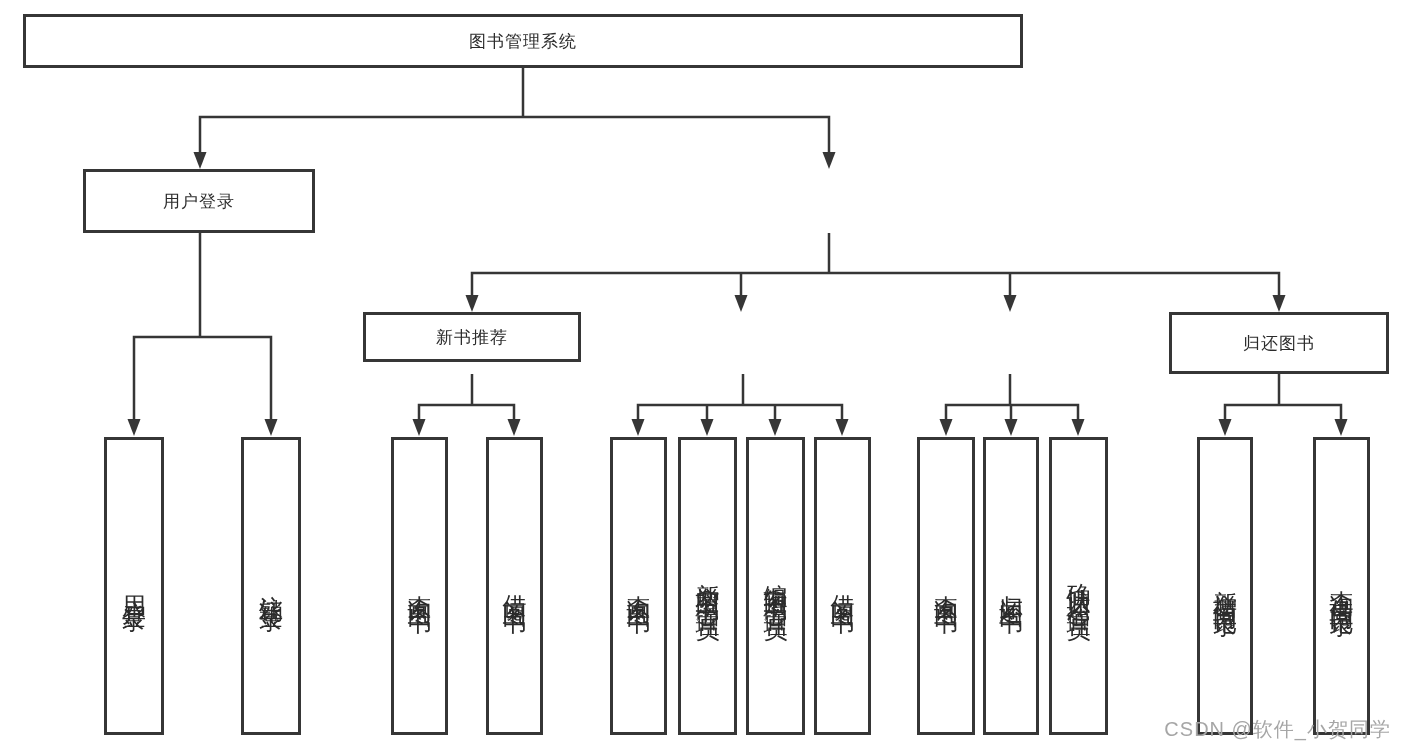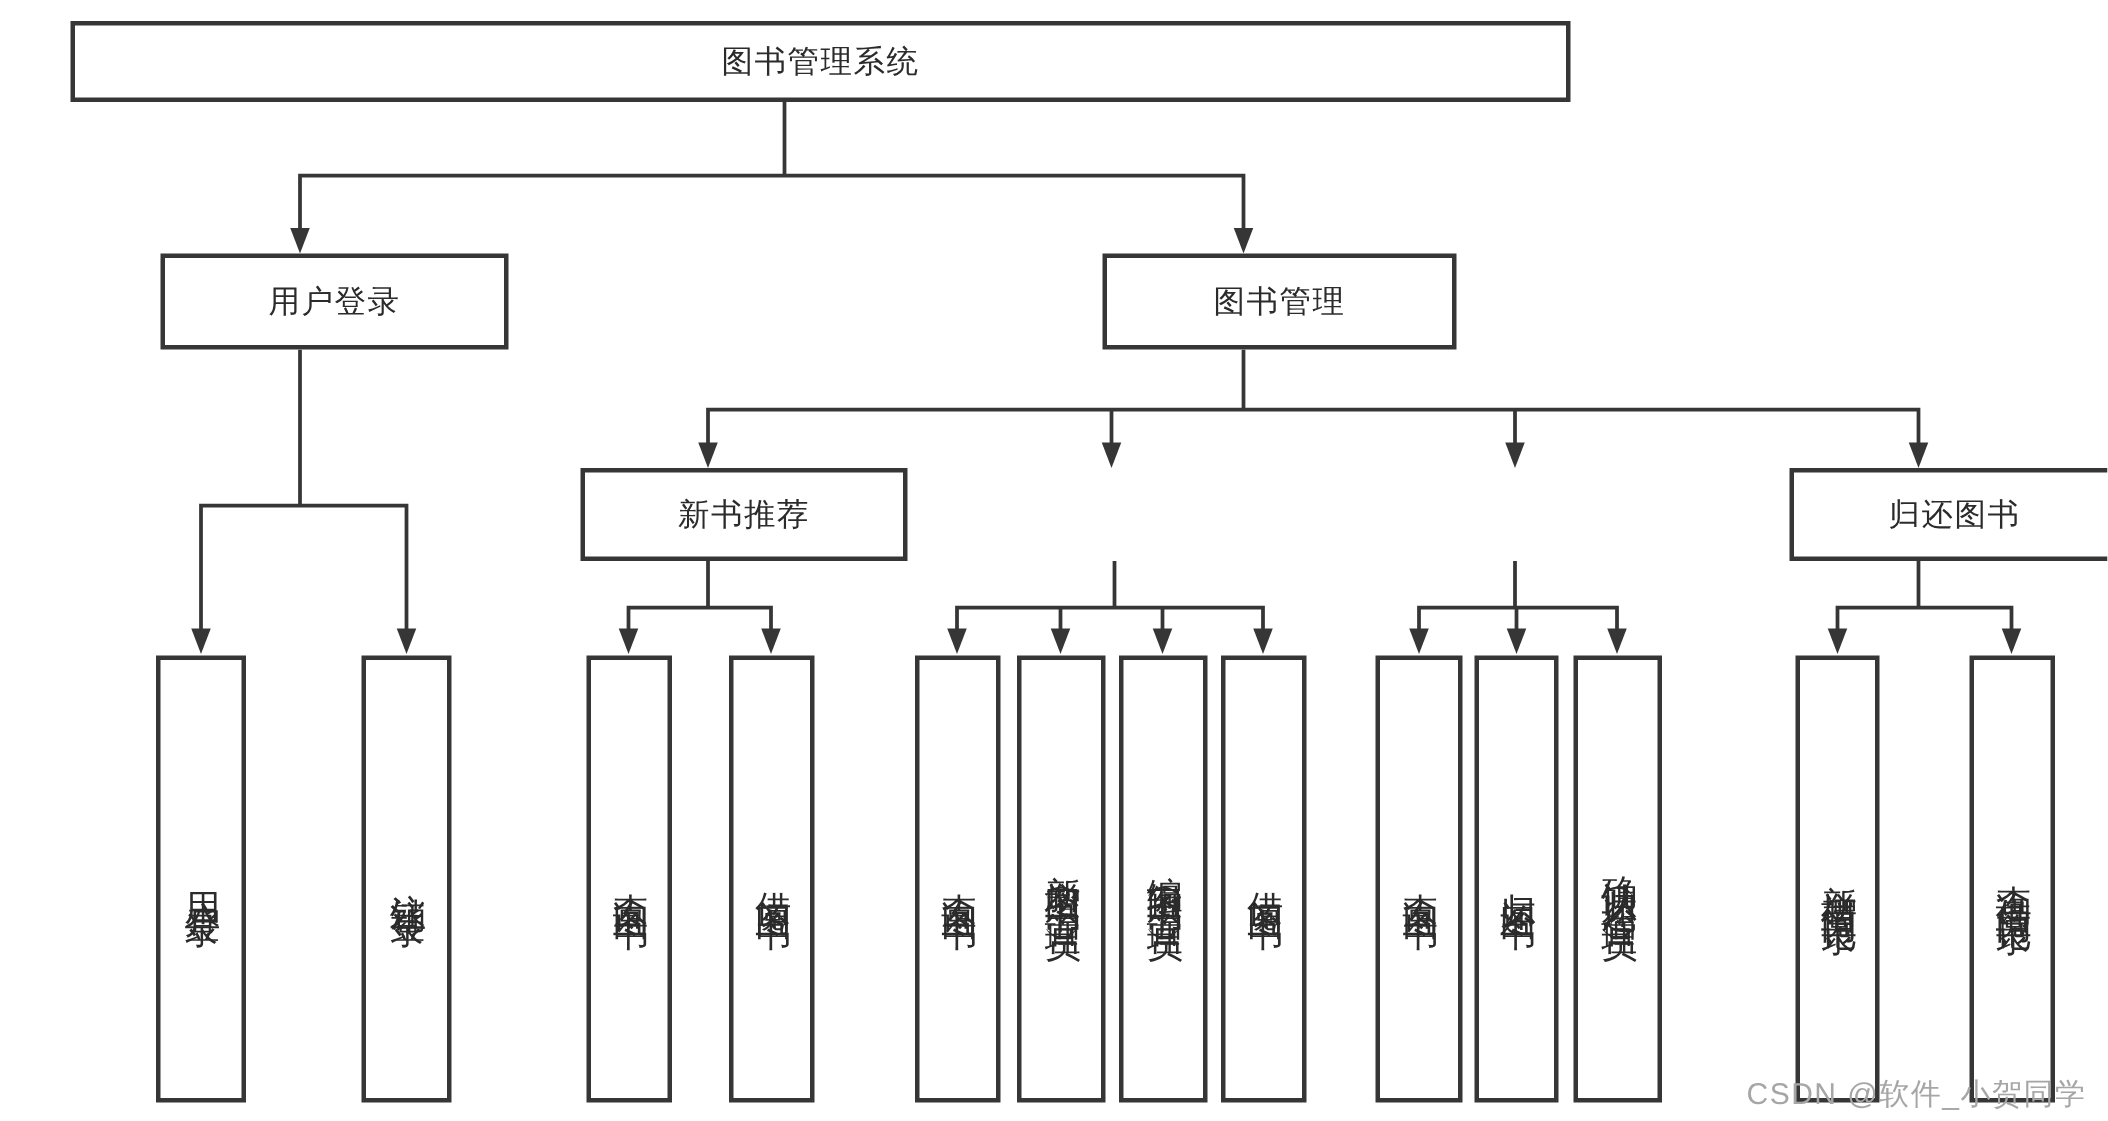--- a/index.html
+++ b/index.html
@@ -13,21 +13,21 @@
   #connector-layer { position:absolute; left:0; top:0; pointer-events:none; }
   .connector { stroke:var(--line,#363636); stroke-width:2.5; fill:none; }
   .arrowhead { fill:var(--line,#363636); stroke:none; }
   .node {
     position:absolute; box-sizing:border-box;
     border:3px solid var(--line,#363636);
     background:var(--background,#fff);
     display:flex; align-items:center; justify-content:center;
     line-height:1;
   }
-  .hbox { font-size:21px; letter-spacing:1px;margin-left:24px; }
+  .hbox { font-size:17px; letter-spacing:1px; }
   .vbox {
     writing-mode:vertical-rl; text-orientation:mixed;
     font-size:24px; letter-spacing:5px;
   }
   #watermark {
     position:absolute; right:14px; bottom:4px; z-index:5;
     color:var(--watermark,#a6a6a6); font-size:20px; letter-spacing:1px;
     pointer-events:none;
     text-align:center;
   }
@@ -72,23 +72,22 @@
     <polygon class="arrowhead" points="939.5,419 952.5,419 946,436"></polygon>
     <polygon class="arrowhead" points="1004.5,419 1017.5,419 1011,436"></polygon>
     <polygon class="arrowhead" points="1071.5,419 1084.5,419 1078,436"></polygon>
     <polygon class="arrowhead" points="1218.5,419 1231.5,419 1225,436"></polygon>
     <polygon class="arrowhead" points="1334.5,419 1347.5,419 1341,436"></polygon>
   </svg>
 
   <div class="node hbox" style="left:23px;top:14px;width:1000px;height:54px">图书管理系统</div>
 
   <div class="node hbox" style="left:83px;top:169px;width:232px;height:64px">用户登录</div>
-  <div class="node hbox" style="left:711px;top:169px;width:236px;height:64px">图书管理</div>
 
-  <div class="node hbox" style="left:363px;top:312px;width:218px;height:62px">新书推荐</div>
+  <div class="node hbox" style="left:363px;top:312px;width:218px;height:50px">新书推荐</div>
   <div class="node hbox" style="left:1169px;top:312px;width:220px;height:62px">归还图书</div>
 
   <div class="node vbox" style="left:104px;top:437px;width:60px;height:298px">用户登录</div>
   <div class="node vbox" style="left:241px;top:437px;width:60px;height:298px">注销登录</div>
 
   <div class="node vbox" style="left:391px;top:437px;width:57px;height:298px">查询图书</div>
   <div class="node vbox" style="left:486px;top:437px;width:57px;height:298px">借阅图书</div>
 
   <div class="node vbox" style="left:610px;top:437px;width:57px;height:298px">查询图书</div>
   <div class="node vbox" style="left:678px;top:437px;width:59px;height:298px">新增图书（管理员）</div>

